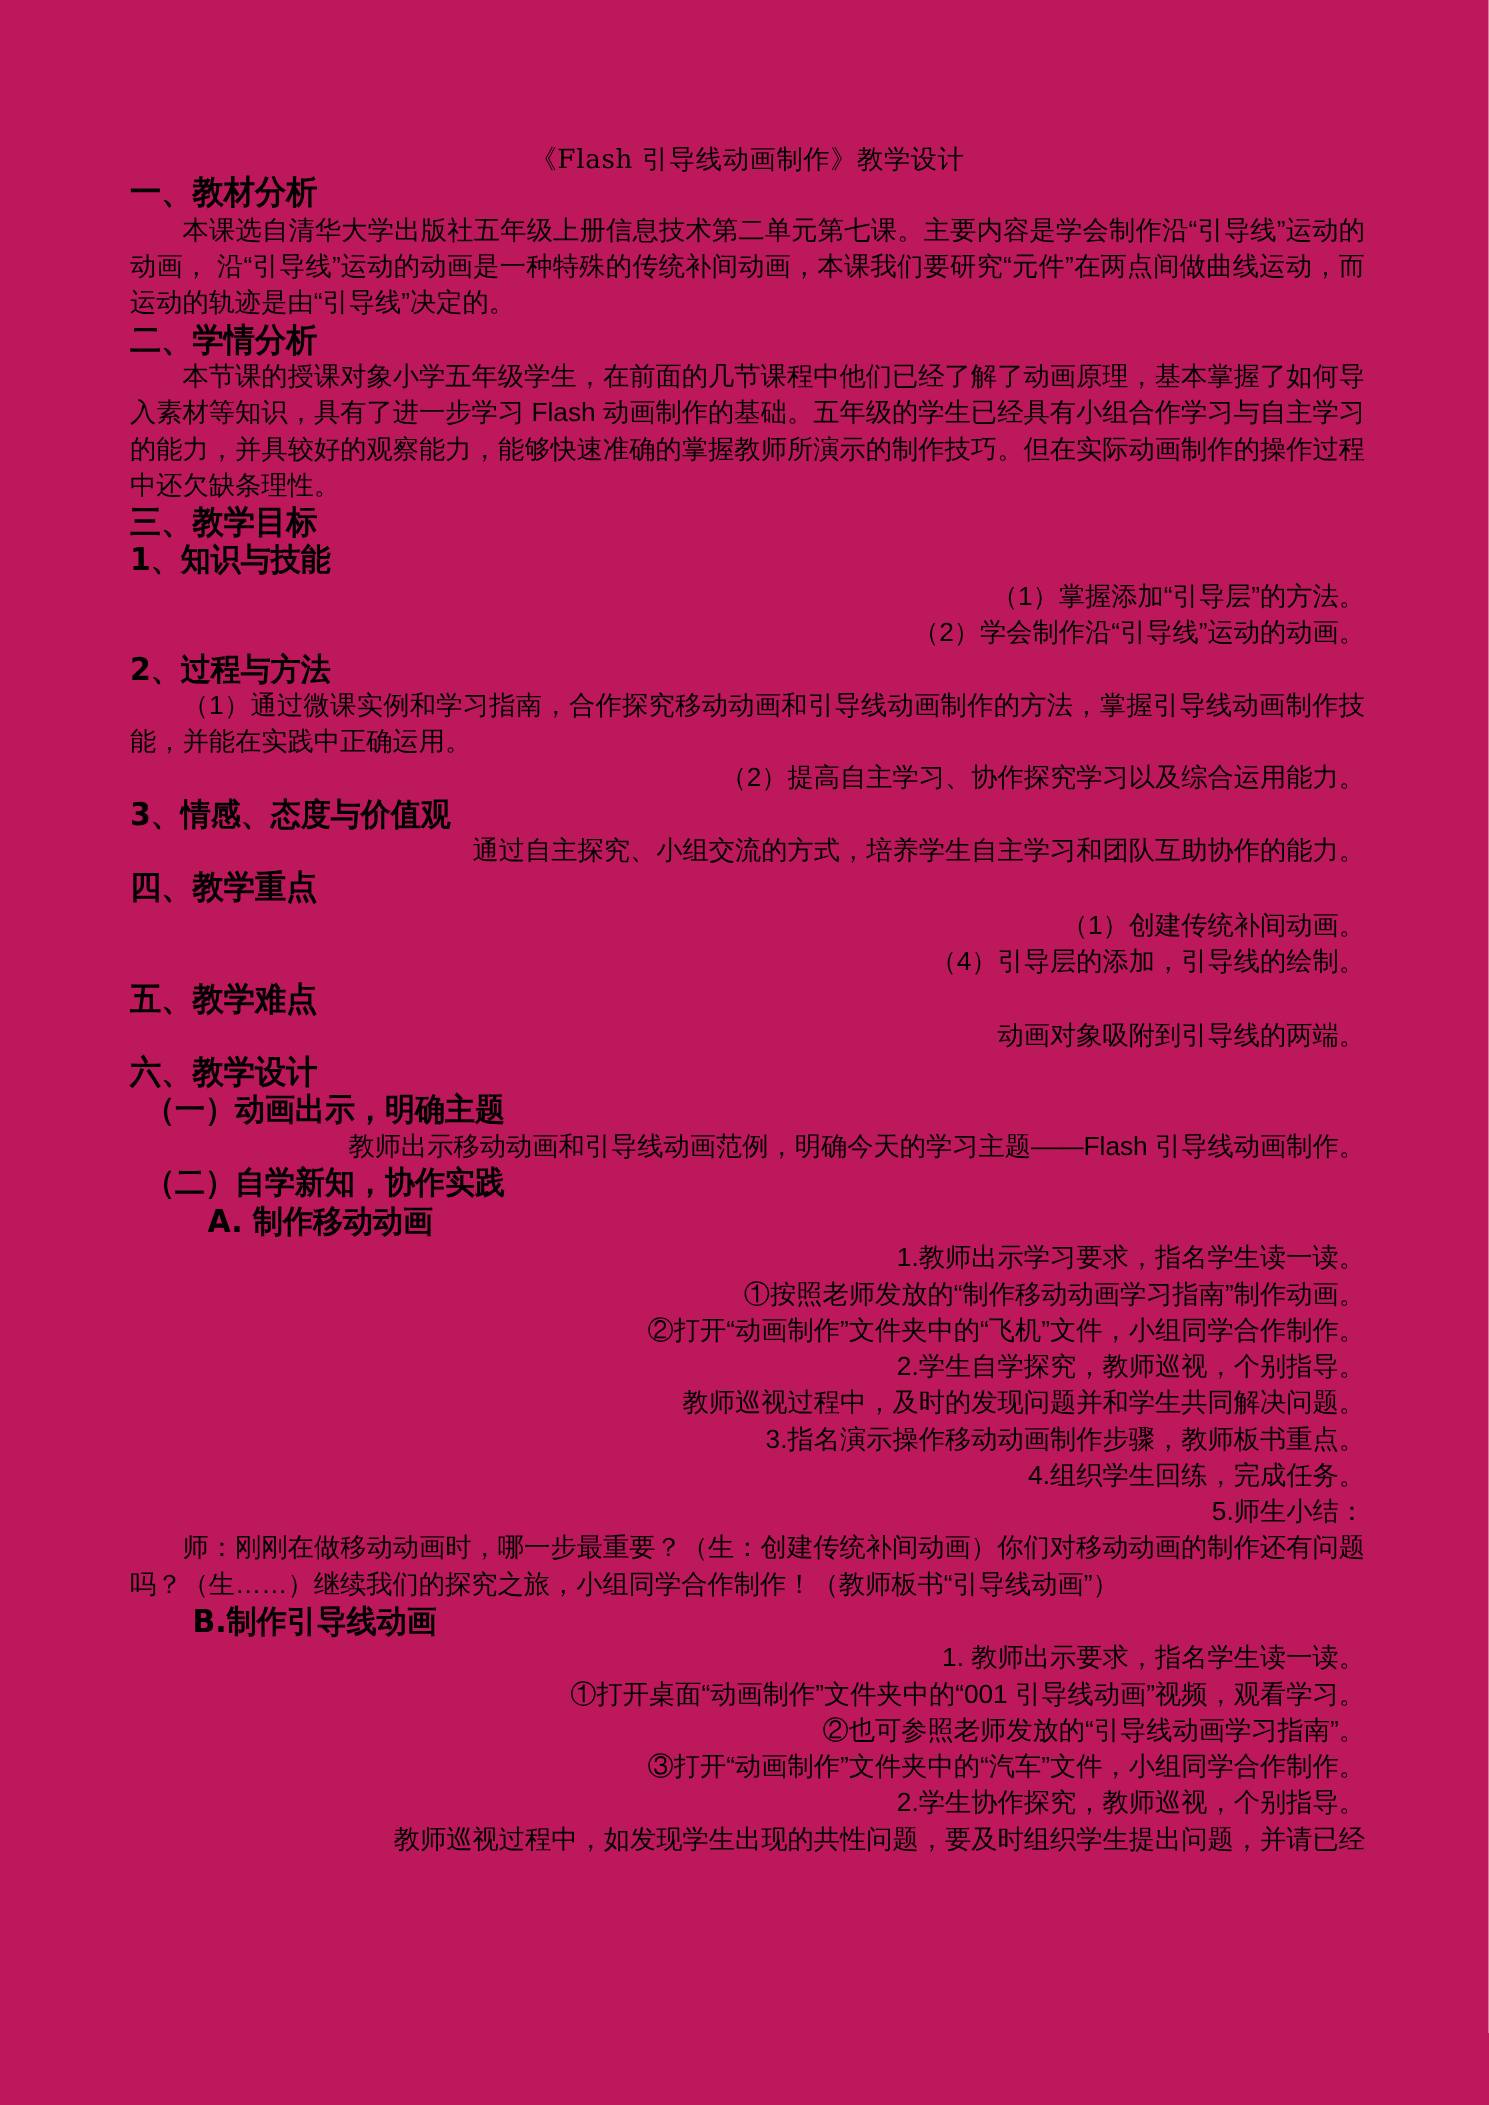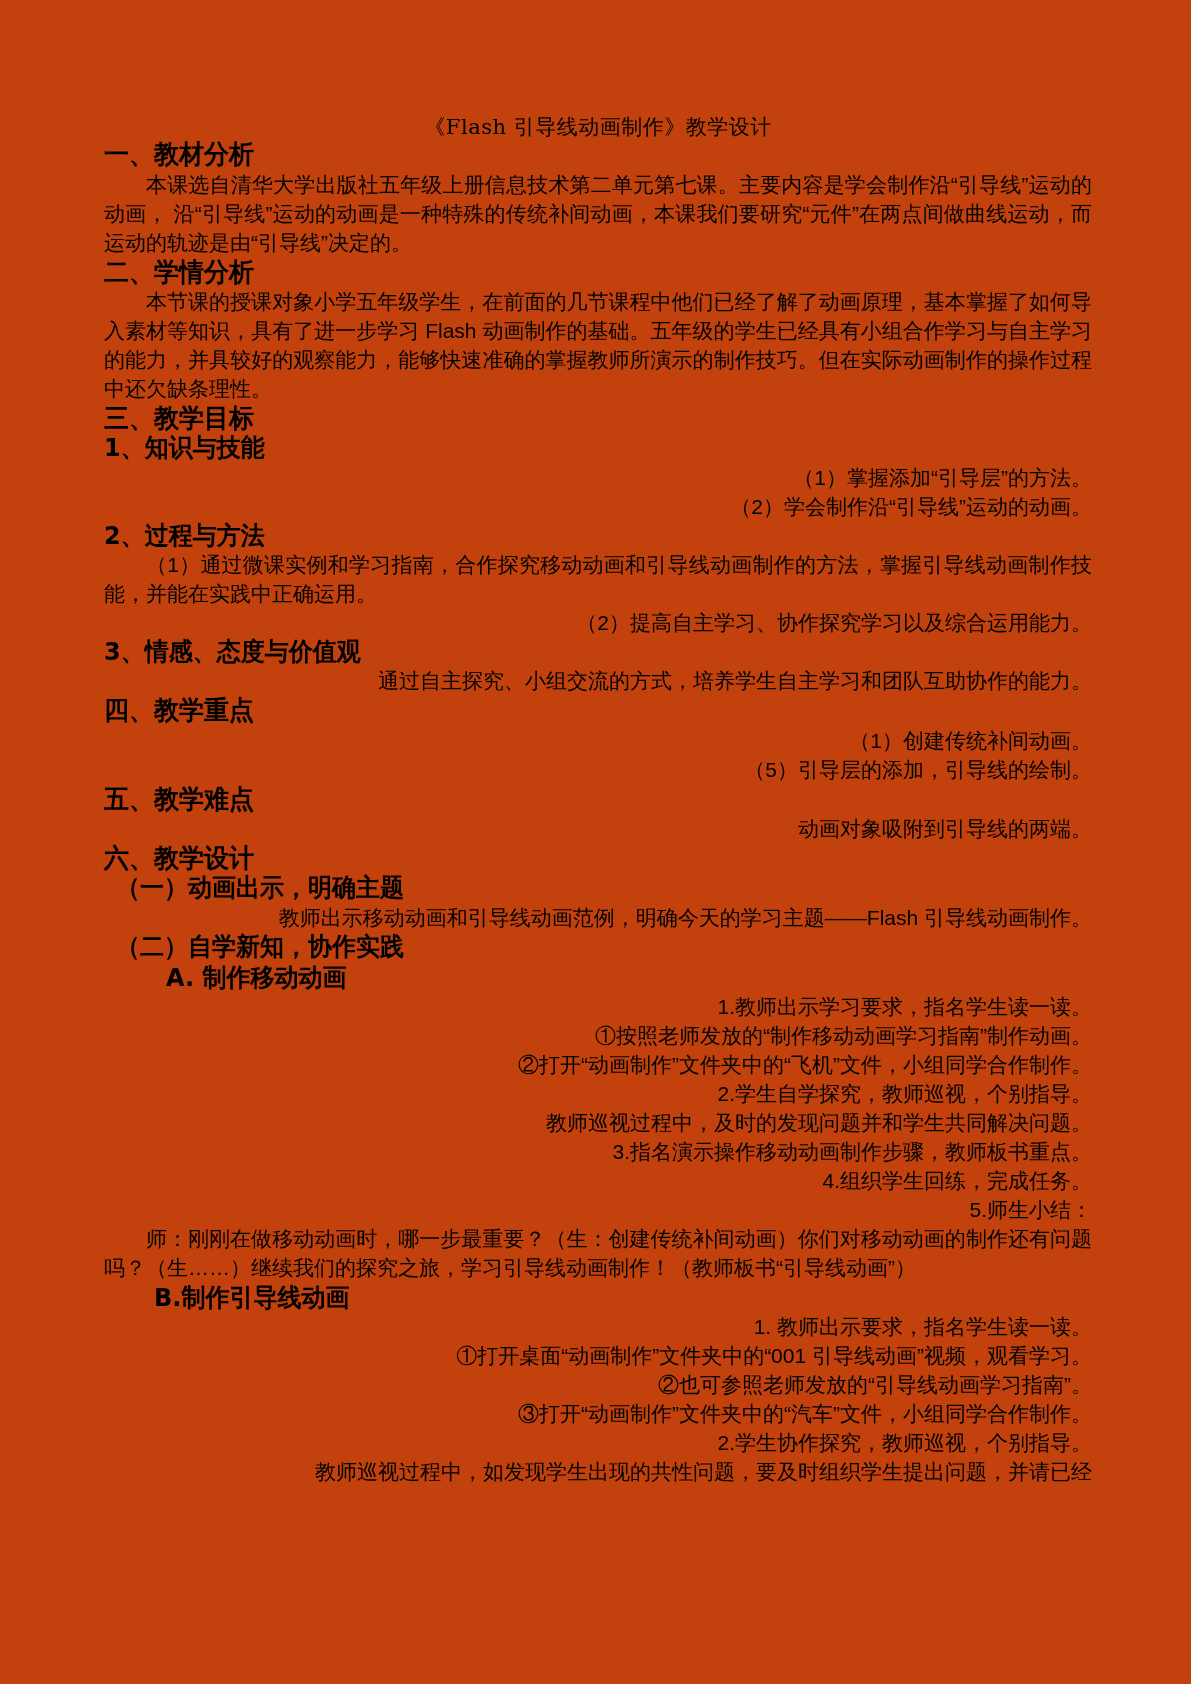--- a/index.html
+++ b/index.html
@@ -5,21 +5,21 @@
 <style>
   html, body {
     margin: 0;
     padding: 0;
     background: #ffffff;
   }
   .page {
     position: relative;
     width: 1191px;
     height: 1684px;
-    background: #c2410c;
+    background: #be185d;
     margin: 0 auto;
     overflow: hidden;
     font-family: "DejaVu Serif", "Liberation Serif", serif;
     color: #000000;
   }
   .content {
     position: absolute;
     left: 104px;
     top: 0;
     width: 988px;
@@ -126,42 +126,42 @@
 
     <h2 class="h-sub">2、过程与方法</h2>
     <p class="para item">（1）通过微课实例和学习指南，合作探究移动动画和引导线动画制作的方法，掌握引导线动画制作技能，并能在实践中正确运用。</p>
     <p class="para item nojust">（2）提高自主学习、协作探究学习以及综合运用能力。</p>
 
     <h2 class="h-sub">3、情感、态度与价值观</h2>
     <p class="para nojust">通过自主探究、小组交流的方式，培养学生自主学习和团队互助协作的能力。</p>
 
     <h1 class="h-major">四、教学重点</h1>
     <p class="para item nojust">（1）创建传统补间动画。</p>
-    <p class="para item nojust">（5）引导层的添加，引导线的绘制。</p>
+    <p class="para item nojust">（4）引导层的添加，引导线的绘制。</p>
 
     <h1 class="h-major">五、教学难点</h1>
     <p class="para nojust">动画对象吸附到引导线的两端。</p>
 
     <h1 class="h-major">六、教学设计</h1>
 
     <h2 class="h-paren">（一）动画出示，明确主题</h2>
     <p class="para nojust">教师出示移动动画和引导线动画范例，明确今天的学习主题——Flash 引导线动画制作。</p>
 
     <h2 class="h-paren">（二）自学新知，协作实践</h2>
 
     <h3 class="h-letter">A. 制作移动动画</h3>
     <p class="para item-narrow nojust">1.教师出示学习要求，指名学生读一读。</p>
     <p class="para item-narrow nojust">①按照老师发放的“制作移动动画学习指南”制作动画。</p>
     <p class="para item-narrow nojust">②打开“动画制作”文件夹中的“飞机”文件，小组同学合作制作。</p>
     <p class="para item-narrow nojust">2.学生自学探究，教师巡视，个别指导。</p>
     <p class="para flush nojust">教师巡视过程中，及时的发现问题并和学生共同解决问题。</p>
     <p class="para item-narrow nojust">3.指名演示操作移动动画制作步骤，教师板书重点。</p>
     <p class="para item-narrow nojust">4.组织学生回练，完成任务。</p>
     <p class="para item-narrow nojust">5.师生小结：</p>
-    <p class="para">师：刚刚在做移动动画时，哪一步最重要？（生：创建传统补间动画）你们对移动动画的制作还有问题吗？（生……）继续我们的探究之旅，学习引导线动画制作！（教师板书“引导线动画”）</p>
+    <p class="para">师：刚刚在做移动动画时，哪一步最重要？（生：创建传统补间动画）你们对移动动画的制作还有问题吗？（生……）继续我们的探究之旅，小组同学合作制作！（教师板书“引导线动画”）</p>
 
     <h3 class="h-letter tight">B.制作引导线动画</h3>
     <p class="para item-narrow nojust">1. 教师出示要求，指名学生读一读。</p>
     <p class="para item-narrow nojust">①打开桌面“动画制作”文件夹中的“001 引导线动画”视频，观看学习。</p>
     <p class="para item-narrow nojust">②也可参照老师发放的“引导线动画学习指南”。</p>
     <p class="para item-narrow nojust">③打开“动画制作”文件夹中的“汽车”文件，小组同学合作制作。</p>
     <p class="para item-narrow nojust">2.学生协作探究，教师巡视，个别指导。</p>
     <p class="para flush nojust">教师巡视过程中，如发现学生出现的共性问题，要及时组织学生提出问题，并请已经</p>
 
   </div>

